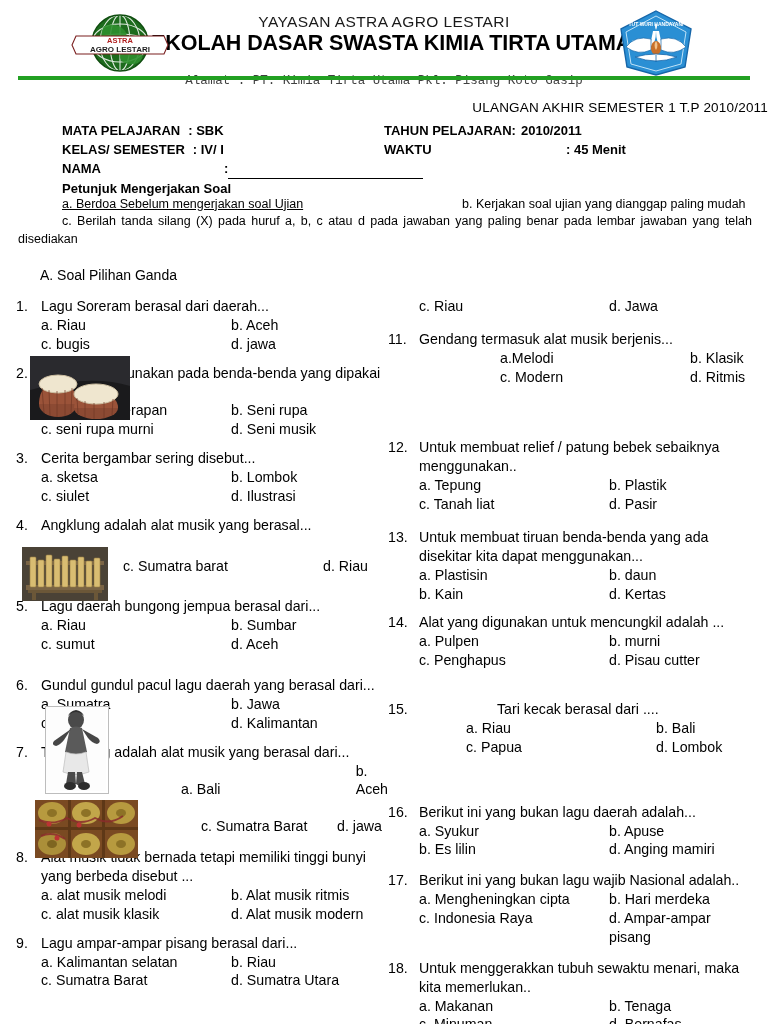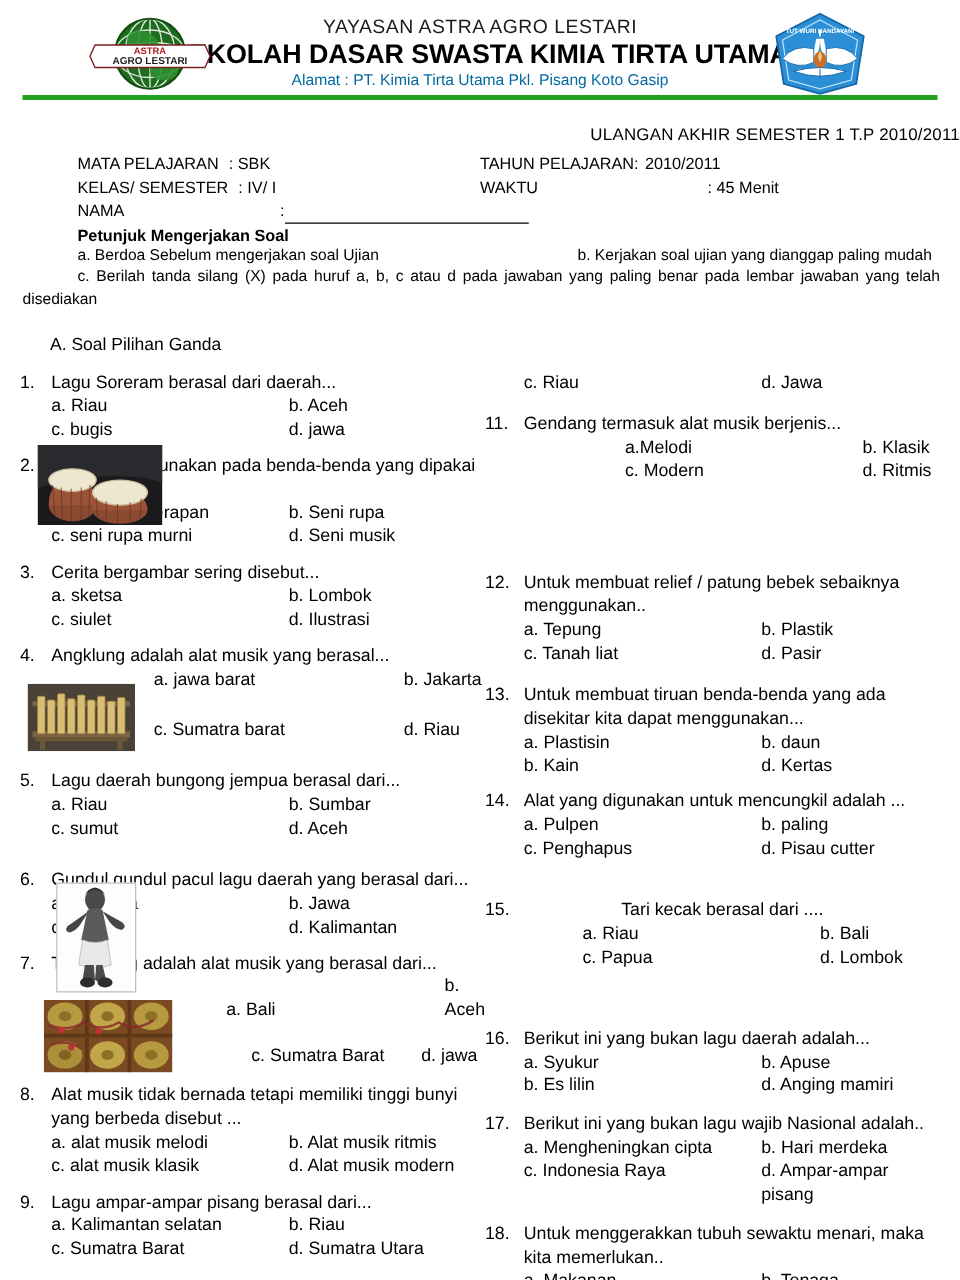--- a/index.html
+++ b/index.html
@@ -41,23 +41,24 @@
   .school-name {
     font-size: 21.5px;
     font-weight: bold;
     letter-spacing: -0.1px;
     line-height: 1.15;
     margin-top: 1px;
     color: #000;
   }
   .alamat {
     font-size: 12.5px;
-    margin-top: 2px;
+    margin-top: 19px;
     line-height: 1.1;
-    color: #0369a1;
+    color: #404040;
+    font-family: Liberation Mono, monospace;
   }
   .green-rule {
     position: absolute;
     left: 18px;
     right: 18px;
     top: 76px;
     height: 4px;
     background: #22a022;
   }
 
@@ -82,21 +83,21 @@
     text-align: right;
     font-size: 13.5px;
     margin-top: 22px;
     letter-spacing: 0.2px;
   }
   .info-block {
     margin-top: 6px;
     padding-left: 62px;
     padding-right: 18px;
     font-size: 13px;
-    font-weight: normal;
+    font-weight: bold;
     line-height: 1.48;
   }
   .info-row {
     display: flex;
   }
   .info-left {
     width: 322px;
     display: flex;
   }
   .info-label { white-space: pre; }
@@ -116,21 +117,21 @@
     margin-top: 2px;
   }
   .petunjuk-body {
     font-size: 12.5px;
     padding-left: 18px;
     padding-right: 16px;
     line-height: 1.42;
     text-align: justify;
   }
   .pt-a-row { display: flex; }
-  .pt-a-left { width: 400px; padding-left: 44px; }
+  .pt-a-left { width: 400px; padding-left: 44px; text-decoration: underline; }
   .pt-a-right { flex: 1; text-align: justify; }
 
   
   .section-a {
     font-size: 14px;
     padding-left: 40px;
     margin-top: 18px;
   }
 
   
@@ -345,24 +346,20 @@
               <span class="opt-b">d. Ilustrasi</span>
             </div>
           </div>
         </div>
         <div class="q" style="margin-bottom: 22px;">
           <div class="q-stem">
             <span class="q-num">4.</span>
             <span class="q-text">Angklung adalah alat musik yang berasal...</span>
           </div>
           <div class="opts">
-            <div class="opt-row" style="padding-left: 82px;">
-              <span class="opt-a" style="width: 200px;">a. jawa barat</span>
-              <span class="opt-b">b. Jakarta</span>
-            </div>
             <div class="opt-row" style="padding-left: 82px; margin-top: 22px;">
               <span class="opt-a" style="width: 200px;">c. Sumatra barat</span>
               <span class="opt-b">d. Riau</span>
             </div>
           </div>
         </div>
         <div class="q" style="margin-bottom: 22px;">
           <div class="q-stem">
             <span class="q-num">5.</span>
             <span class="q-text">Lagu daerah bungong jempua berasal dari...</span>
@@ -445,21 +442,21 @@
       </div>
     <div class="col col-right" id="col-right">
         <div class="q" style="margin-bottom: 14px;">
           <div class="opts wide" style="padding-left: 31px;">
             <div class="opt-row">
               <span class="opt-a">c. Riau</span>
               <span class="opt-b">d. Jawa</span>
             </div>
           </div>
         </div>
-        <div class="q" style="margin-bottom: 71px;">
+        <div class="q" style="margin-bottom: 52px;">
           <div class="q-stem">
             <span class="q-num wide">11.</span>
             <span class="q-text">Gendang  termasuk alat musik berjenis...</span>
           </div>
           <div class="opts wide" style="padding-left: 112px;">
             <div class="opt-row">
               <span class="opt-a">a.Melodi</span>
               <span class="opt-b">b. Klasik</span>
             </div>
             <div class="opt-row">
@@ -501,21 +498,21 @@
           </div>
         </div>
         <div class="q" style="margin-bottom: 30px;">
           <div class="q-stem">
             <span class="q-num wide">14.</span>
             <span class="q-text">Alat yang digunakan untuk mencungkil adalah ...</span>
           </div>
           <div class="opts wide">
             <div class="opt-row">
               <span class="opt-a">a. Pulpen</span>
-              <span class="opt-b">b. paling</span>
+              <span class="opt-b">b. murni</span>
             </div>
             <div class="opt-row">
               <span class="opt-a">c. Penghapus</span>
               <span class="opt-b">d. Pisau cutter</span>
             </div>
           </div>
         </div>
         <div class="q" style="margin-bottom: 46px;">
           <div class="q-stem">
             <span class="q-num wide">15.</span>

